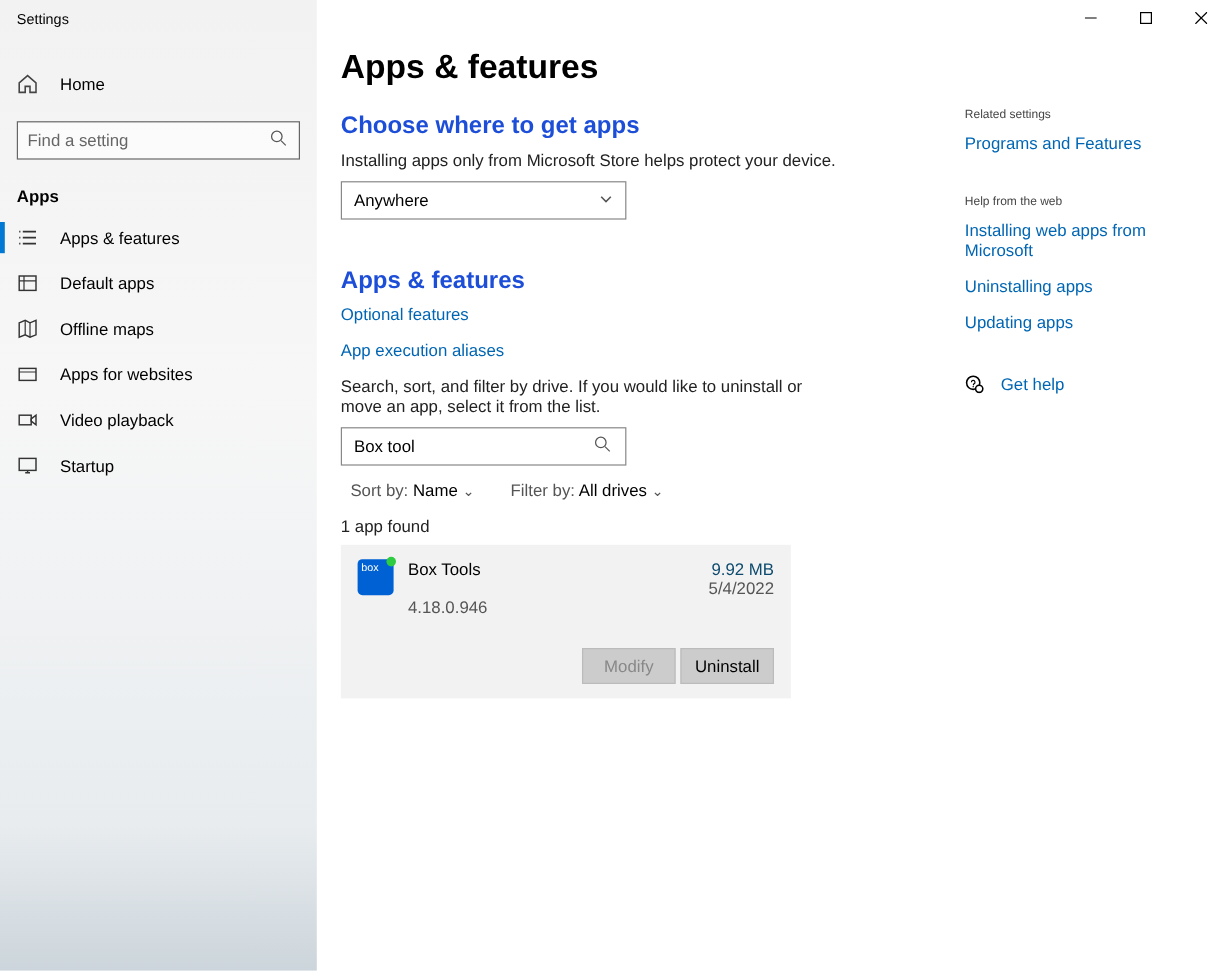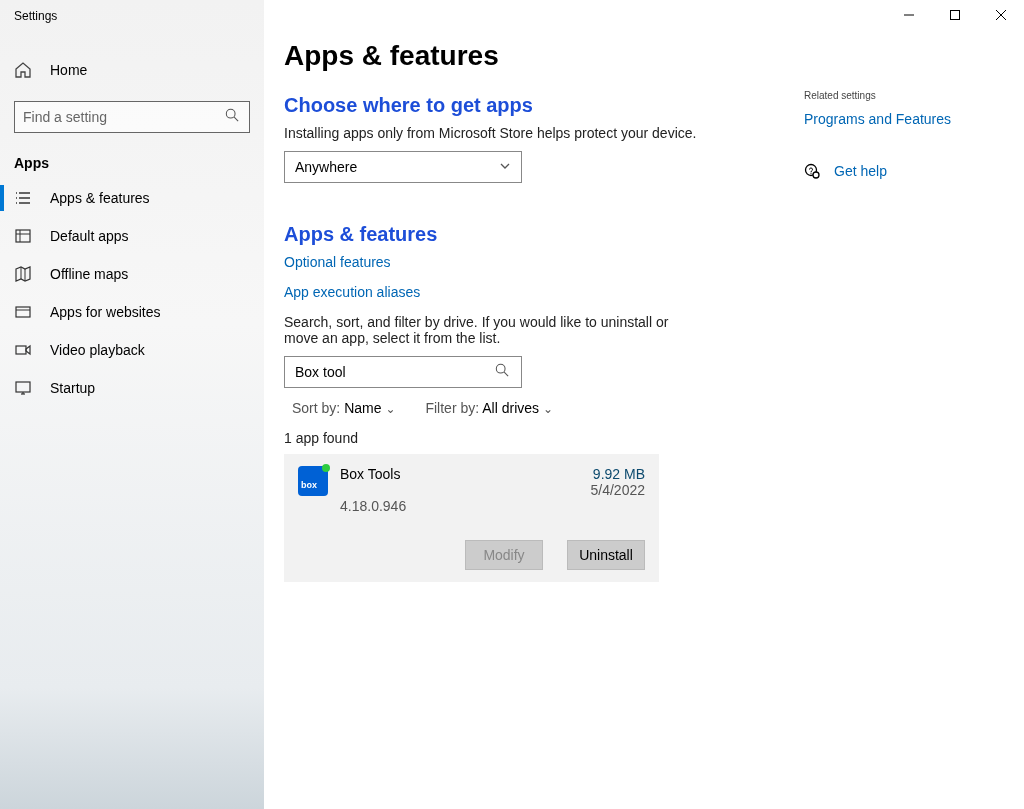--- a/index.html
+++ b/index.html
@@ -212,23 +212,23 @@
       top: -2px;
       right: -2px;
       width: 8px;
       height: 8px;
       background: #2ecc40;
       border-radius: 50%;
     }
     .app-icon .box-txt {
       color: #fff;
       font-size: 9px;
-      font-weight: bold;
+      font-weight: normal;
       position: absolute;
-      top: 14px;
+      top: 2px;
       left: 3px;
     }
     .app-info {
       flex: 1;
     }
     .app-name {
       font-size: 14px;
       color: #000;
     }
     .app-ver {
@@ -242,21 +242,21 @@
     }
     .app-size {
       color: #0c4a6e;
     }
     .app-date {
       color: #555;
     }
     .app-buttons {
       display: flex;
       justify-content: flex-end;
-      gap: 24px;
+      gap: 4px;
       margin-top: 26px;
     }
     .app-buttons button {
       width: 78px;
       height: 30px;
       border: 1px solid #bbb;
       background: #ccc;
       font-size: 14px;
       cursor: pointer;
     }
@@ -482,20 +482,26 @@
           <button>Uninstall</button>
         </div>
       </div>
     </div>
 
     <div class="right-pane">
       <div class="rp-block">
         <div class="rp-heading">Related settings</div>
         <a class="link">Programs and Features</a>
       </div>
+      <div class="rp-block">
+        <div class="rp-heading">Help from the web</div>
+        <a class="link">Installing web apps from Microsoft</a>
+        <a class="link">Uninstalling apps</a>
+        <a class="link">Updating apps</a>
+      </div>
       <div class="help-row">
         <span class="help-ic">
           <svg viewBox="0 0 16 16" width="16" height="16">
               <circle cx="7" cy="7" r="5.5" fill="none" stroke="currentColor" stroke-width="1.3"></circle>
               <circle cx="12" cy="12" r="3" fill="#fff" stroke="currentColor" stroke-width="1.3"></circle>
               <path d="M5.5 6.5 a1.5 1.5 0 1 1 2 1.4 L7 9" fill="none" stroke="currentColor" stroke-width="1"></path>
               <circle cx="7" cy="10.2" r="0.6" fill="currentColor"></circle>
             </svg>
         </span>
         <a class="link">Get help</a>

